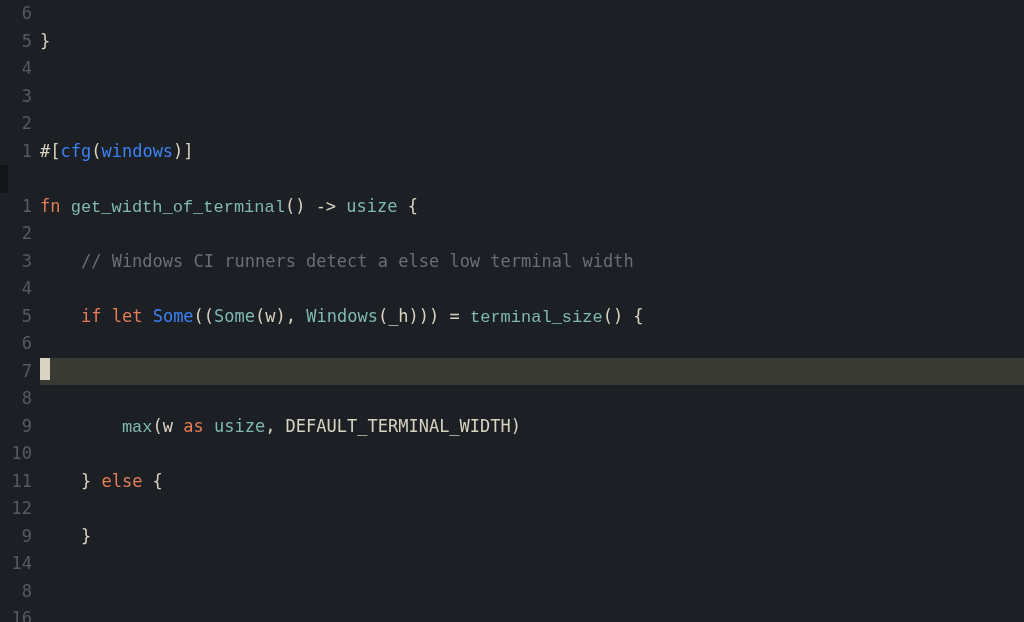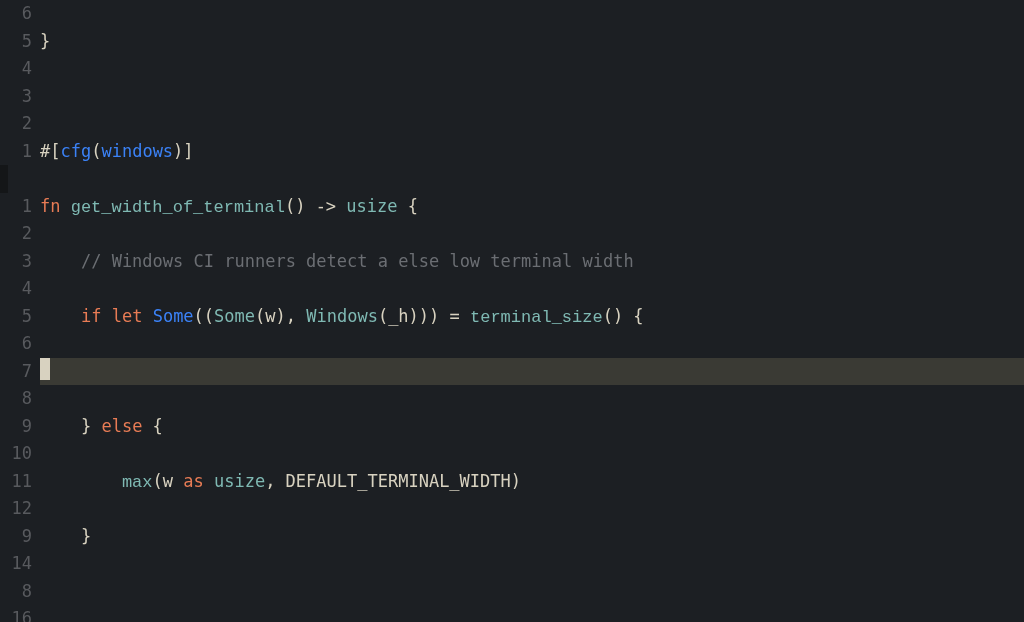--- a/index.html
+++ b/index.html
@@ -98,22 +98,22 @@
     </div>
 
     <div class="code">
 <div class="line"><span class="punct">}</span></div>
 <div class="line"><span></span></div>
 <div class="line"><span class="punct">#[</span><span class="meta">cfg</span><span class="punct">(</span><span class="meta">windows</span><span class="punct">)]</span></div>
 <div class="line"><span class="kw">fn</span><span class="fn-name"> get_width_of_terminal</span><span class="punct">() -&gt; </span><span class="typ">usize</span><span class="punct"> {</span></div>
 <div class="line"><span class="comment">    // Windows CI runners detect a else low terminal width</span></div>
 <div class="line"><span>    </span><span class="kw">if</span><span> </span><span class="kw">let</span><span> </span><span class="meta">Some</span><span class="punct">((</span><span class="typ">Some</span><span class="punct">(w), </span><span class="typ">Windows</span><span class="punct">(_h))) = </span><span class="fn-name">terminal_size</span><span class="punct">() {</span></div>
 <div class="line current"><span class="cursor"></span></div>
+<div class="line"><span>        </span><span class="fn-name">max</span><span class="punct">(w </span><span class="kw">as</span><span> </span><span class="typ">usize</span><span class="punct">, DEFAULT_TERMINAL_WIDTH)</span></div>
 <div class="line"><span class="punct">    } </span><span class="kw">else</span><span class="punct"> {</span></div>
-<div class="line"><span>        </span><span class="fn-name">max</span><span class="punct">(w </span><span class="kw">as</span><span> </span><span class="typ">usize</span><span class="punct">, DEFAULT_TERMINAL_WIDTH)</span></div>
 <div class="line"><span class="punct">    }</span></div>
 
 
 
 
 
 
 
 
 

